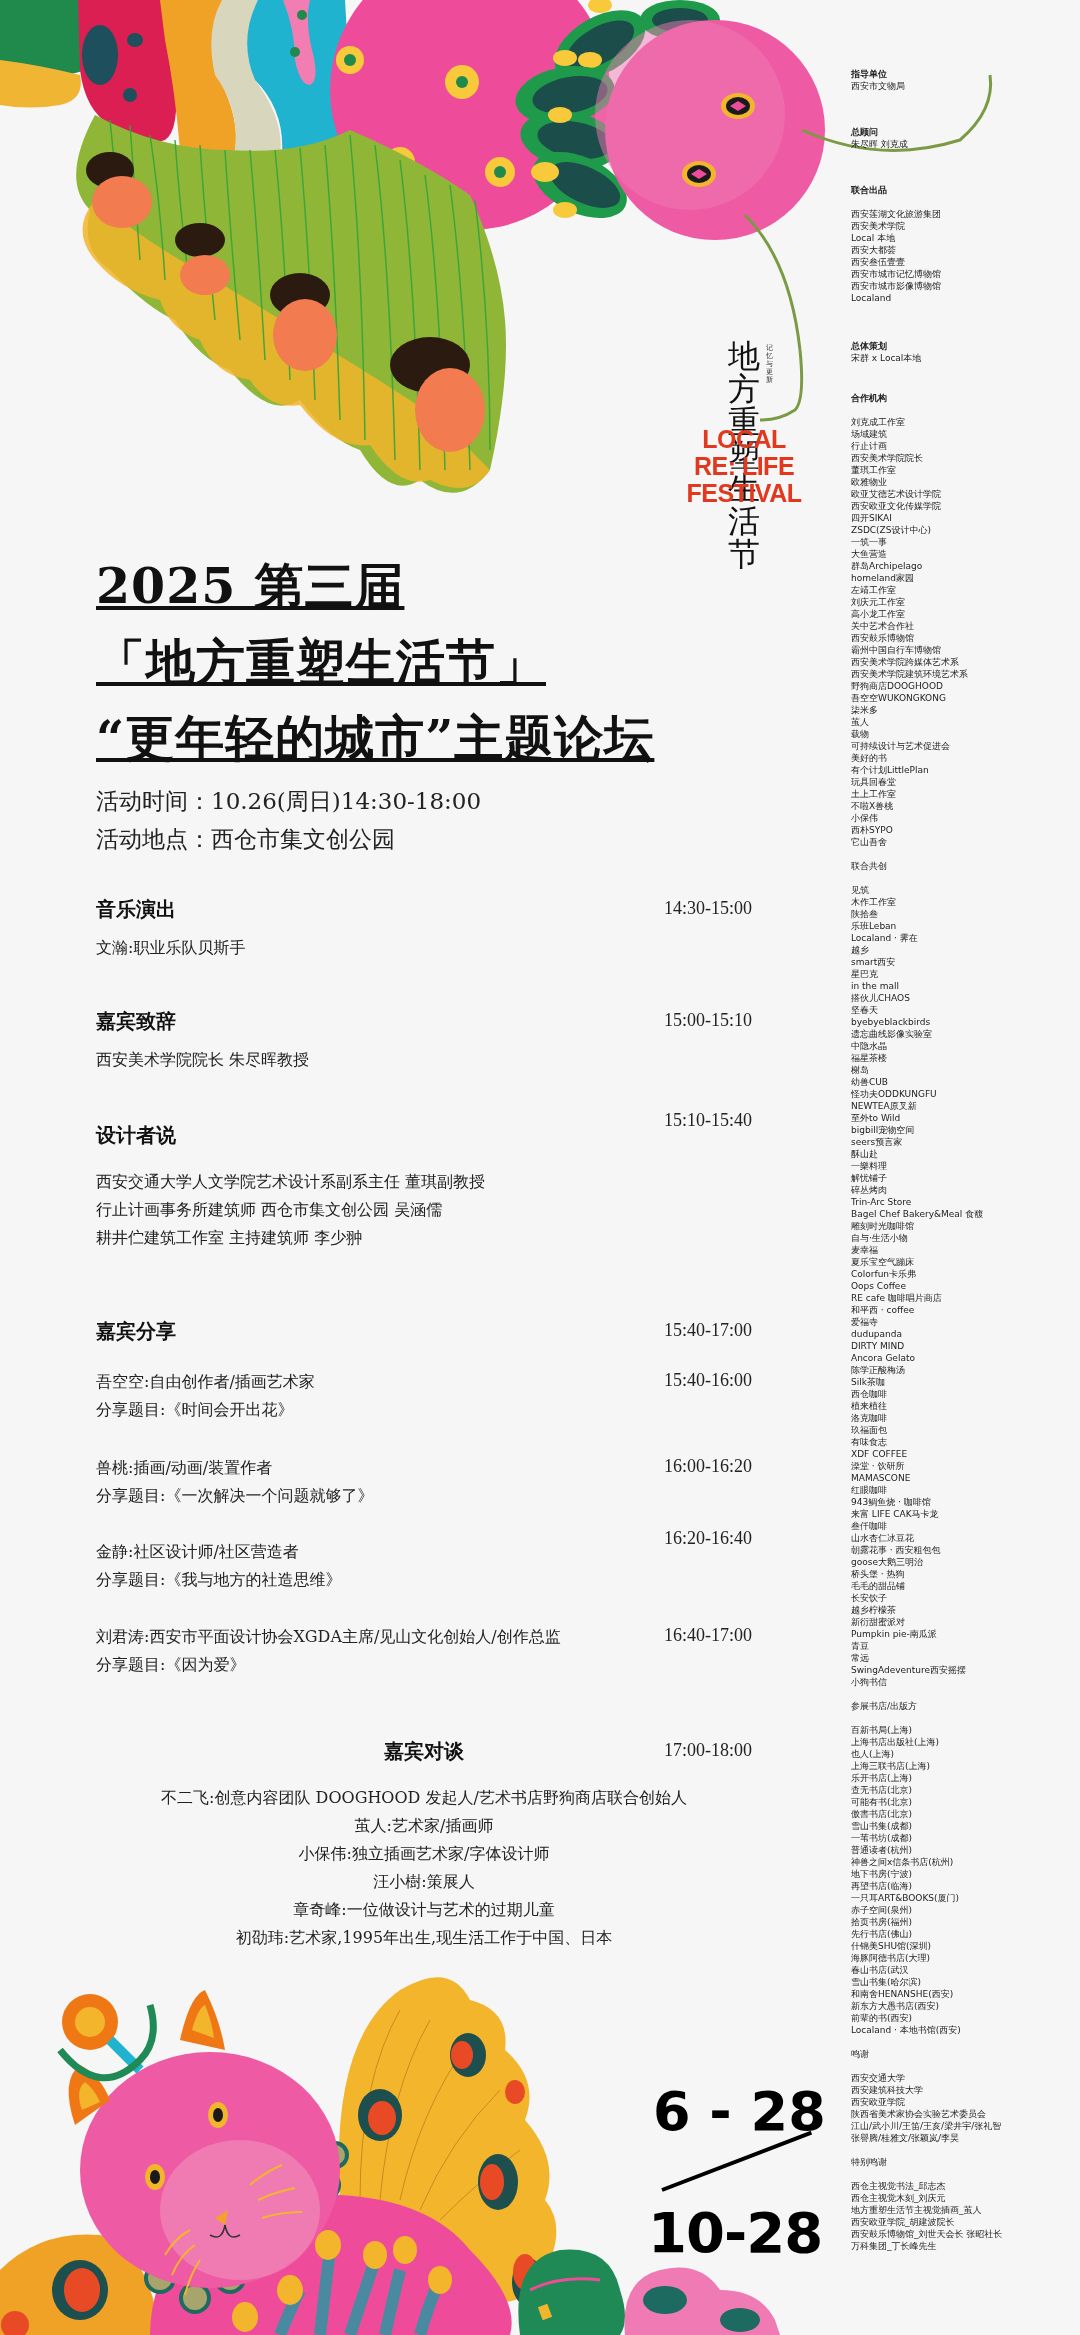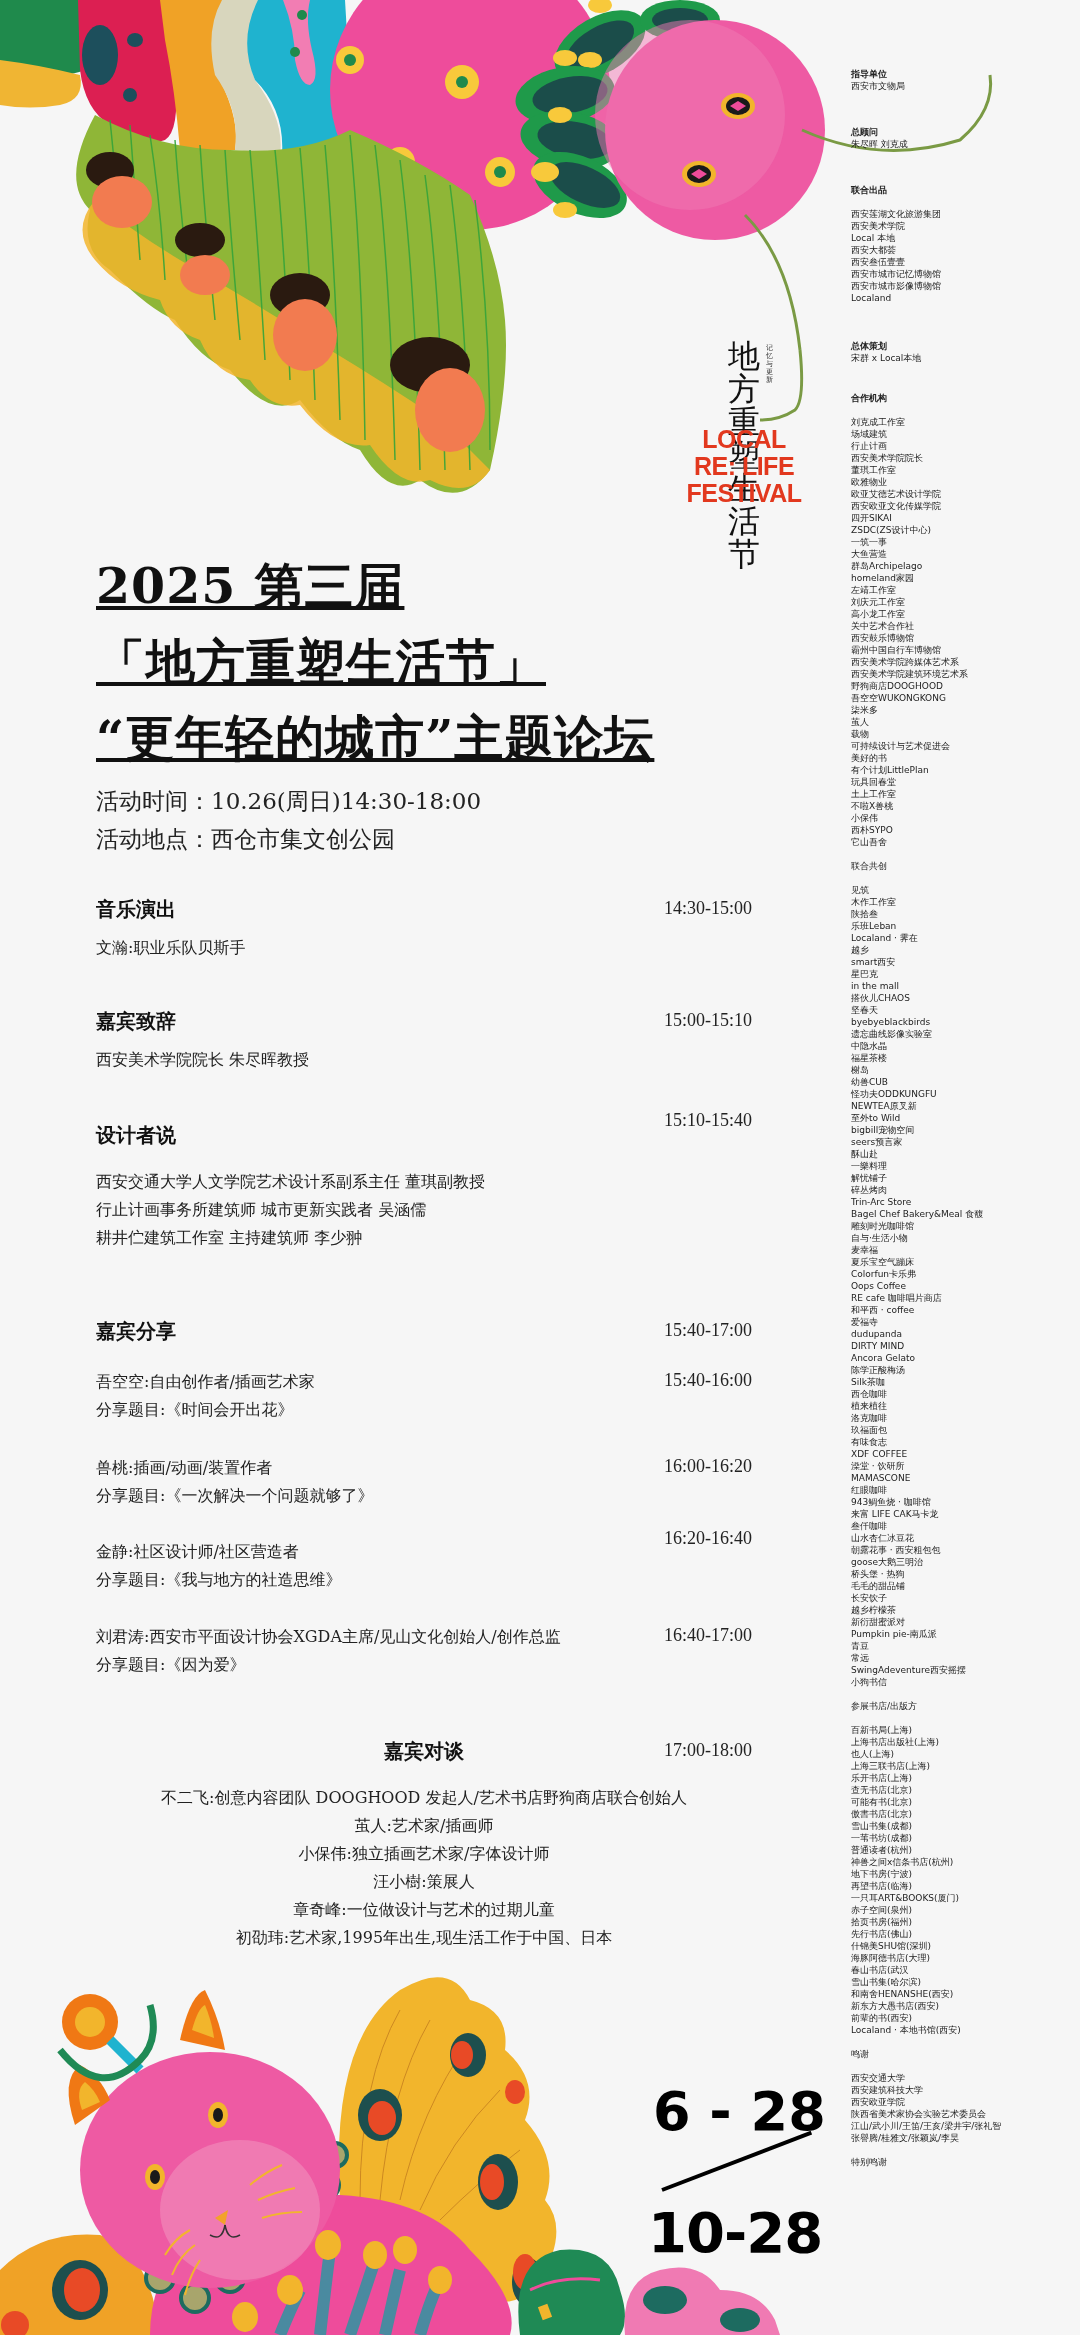--- a/index.html
+++ b/index.html
@@ -175,21 +175,21 @@
 </div>
 
 <div class="sched" style="top:1110px;height:150px;">
   <div class="row" style="top:0;">
     <span class="sec-time" style="top:0;">15:10-15:40</span>
   </div>
   <div class="row" style="top:12px;">
     <span class="sec-title">设计者说</span>
   </div>
   <div class="row line" style="top:58px;">西安交通大学人文学院艺术设计系副系主任 董琪副教授</div>
-  <div class="row line" style="top:86px;">行止计画事务所建筑师 城市更新实践者 吴涵儒</div>
+  <div class="row line" style="top:86px;">行止计画事务所建筑师 西仓市集文创公园 吴涵儒</div>
   <div class="row line" style="top:114px;">耕井伫建筑工作室 主持建筑师 李少翀</div>
 </div>
 
 <div class="sched" style="top:1318px;height:370px;">
   <div class="row" style="top:0;">
     <span class="sec-title">嘉宾分享</span>
     <span class="sec-time" style="top:2px;">15:40-17:00</span>
   </div>
   <div class="row" style="top:50px;">
     <div class="line">吾空空:自由创作者/插画艺术家</div>
@@ -524,14 +524,22 @@
         <div>西安欧亚学院</div>
         <div>陕西省美术家协会实验艺术委员会</div>
         <div>江山/武小川/王笛/王亥/梁井宇/张礼智</div>
         <div>张譽腾/桂雅文/张颖岚/李昊</div>
       </div>
   </div>
   <div class="gap"></div>
   <div>
     <div class="cr-plainhead">特别鸣谢</div>
     <div class="gap"></div>
+    <div class="cr-list">
+        <div>西仓主视觉书法_邱志杰</div>
+        <div>西仓主视觉木刻_刘庆元</div>
+        <div>地方重塑生活节主视觉插画_茧人</div>
+        <div>西安欧亚学院_胡建波院长</div>
+        <div>西安鼓乐博物馆_刘世天会长 张昭社长</div>
+        <div>万科集团_丁长峰先生</div>
+      </div>
   </div>
 </div>
 
 </body></html>

